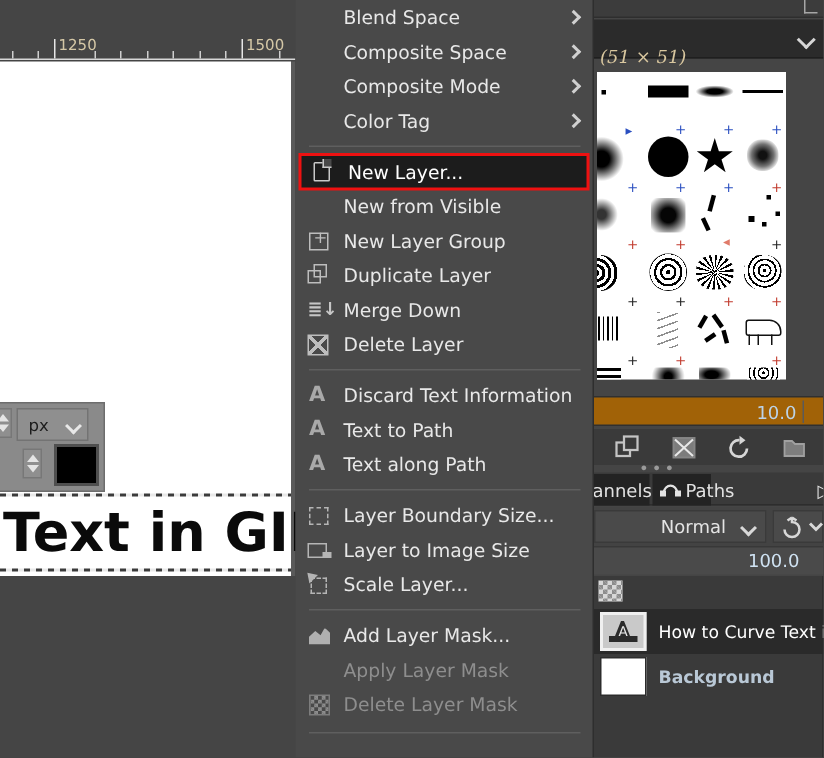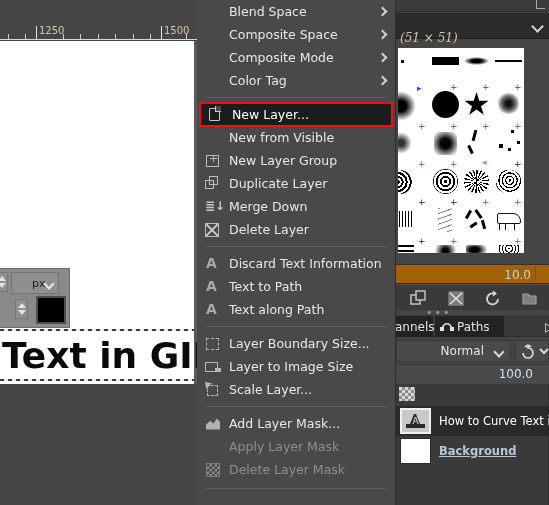--- a/index.html
+++ b/index.html
@@ -33,21 +33,21 @@
      color: #0a0a0a; letter-spacing: 0px; white-space: nowrap; line-height: 40px; }
 
   
   #text-widget { position: absolute; left: -8px; top: 268px; width: 78px; height: 60px;
      background: #8a8a8a; border: 1px solid #6d6d6d; }
   .spin { position: absolute; width: 13px; height: 20px; background: #8f8f8f; border: 1px solid #777; }
   .spin .ar { position: absolute; left: 50%; transform: translateX(-50%); width: 0; height: 0; }
   .spin .up { top: 3px; border-left: 4px solid transparent; border-right: 4px solid transparent; border-bottom: 5px solid #e4e4e4; }
   .spin .dn { bottom: 3px; border-left: 4px solid transparent; border-right: 4px solid transparent; border-top: 5px solid #e4e4e4; }
   #unit-combo { position: absolute; left: 18px; top: 3px; width: 48px; height: 22px; background: #8f8f8f; border: 1px solid #737373;
-     color: #1d1d1d; font-size: 11px; line-height: 22px; padding-left: 20px; }
+     color: #1d1d1d; font-size: 11px; line-height: 22px; padding-left: 7px; }
   #unit-combo .chev { position: absolute; right: 5px; top: 7px; width: 8px; height: 8px;
      border-right: 2px solid #e8e8e8; border-bottom: 2px solid #e8e8e8; transform: rotate(45deg); }
   #color-swatch { position: absolute; right: 3px; bottom: 3px; width: 30px; height: 28px; background: #000; border: 2px solid #4f4f4f; }
 
   
   #ctx-menu { position: absolute; left: 197px; top: 0; width: 199px; height: 505px;
      background: #494949; border-right: 1px solid #2e2e2e; overflow: hidden; }
   .mi { position: relative; height: 23px; display: flex; align-items: center; padding-left: 7px; cursor: default; }
   .mi .ico { width: 19px; height: 16px; flex: 0 0 19px; position: relative; margin-right: 6px; }
   .mi .lbl { font-size: 12.5px; color: #e8e8e8; font-family: "DejaVu Sans", sans-serif; white-space: nowrap; }
@@ -118,21 +118,21 @@
 
   #rd-row-100 { position: absolute; left: 0; top: 364px; width: 153px; height: 19px; background: #4a4a4a; border-top: 1px solid #383838; }
   #rd-row-100 .val { position: absolute; right: 16px; top: 2px; font-size: 12px; color: #cfe2f2; }
 
   #layer-list { position: absolute; left: 0; top: 384px; width: 153px; height: 121px; background: #3a3a3a; }
   .lrow { position: absolute; left: 0; width: 153px; height: 30px; display: flex; align-items: center; }
   .lrow .thumb { width: 31px; height: 26px; margin-left: 4px; flex: 0 0 31px; }
   .lrow .name { font-size: 11.5px; color: #dcdcdc; margin-left: 8px; white-space: nowrap; font-family: "DejaVu Sans", sans-serif; }
   .lrow.sel { background: #2a2a2a; }
   .lrow.sel .name { color: #ffffff; }
-  .lrow .name.bg { color: #b9c8d6; font-weight: bold; text-decoration: underline; }
+  .lrow .name.bg { color: #b9c8d6; font-weight: bold; }
   #lhead-checker { position: absolute; left: 3px; top: 3px; width: 16px; height: 14px;
       background-image: linear-gradient(45deg,#8d8d8d 25%,transparent 25%,transparent 75%,#8d8d8d 75%),
                         linear-gradient(45deg,#8d8d8d 25%,transparent 25%,transparent 75%,#8d8d8d 75%);
       background-size: 6px 6px; background-position: 0 0, 3px 3px; background-color: #d8d8d8; }
   #layer-list .rightline { position: absolute; right: 0; top: 0; width: 1px; height: 121px; background: #2f2f2f; }
 </style>
 </head>
 <body>
 
 <div id="root">
@@ -457,21 +457,21 @@
           </svg>
       </span>
     </div>
 
     <div id="rd-grip">•••</div>
 
     <div id="rd-tabs2">
       <div class="dtab" style="left:-6px;width:43px">
         <span class="t">annels</span>
       </div>
-      <div class="dtab" style="left:39px;width:69px">
+      <div class="dtab" style="left:39px;width:39px">
         <span style="margin-right:3px;display:inline-block">
           <svg width="14" height="11" viewBox="0 0 14 11">
               <path d="M2 8 C4 1, 10 1, 12 8" fill="none" stroke="#e2e2e2" stroke-width="1.5"></path>
               <rect x="0" y="6" width="4" height="4" fill="#e2e2e2"></rect>
               <rect x="10" y="6" width="4" height="4" fill="#e2e2e2"></rect>
             </svg>
         </span>
         <span class="t">Paths</span>
       </div>
       <div class="dtab" style="left:144px;width:18px;background:transparent">

